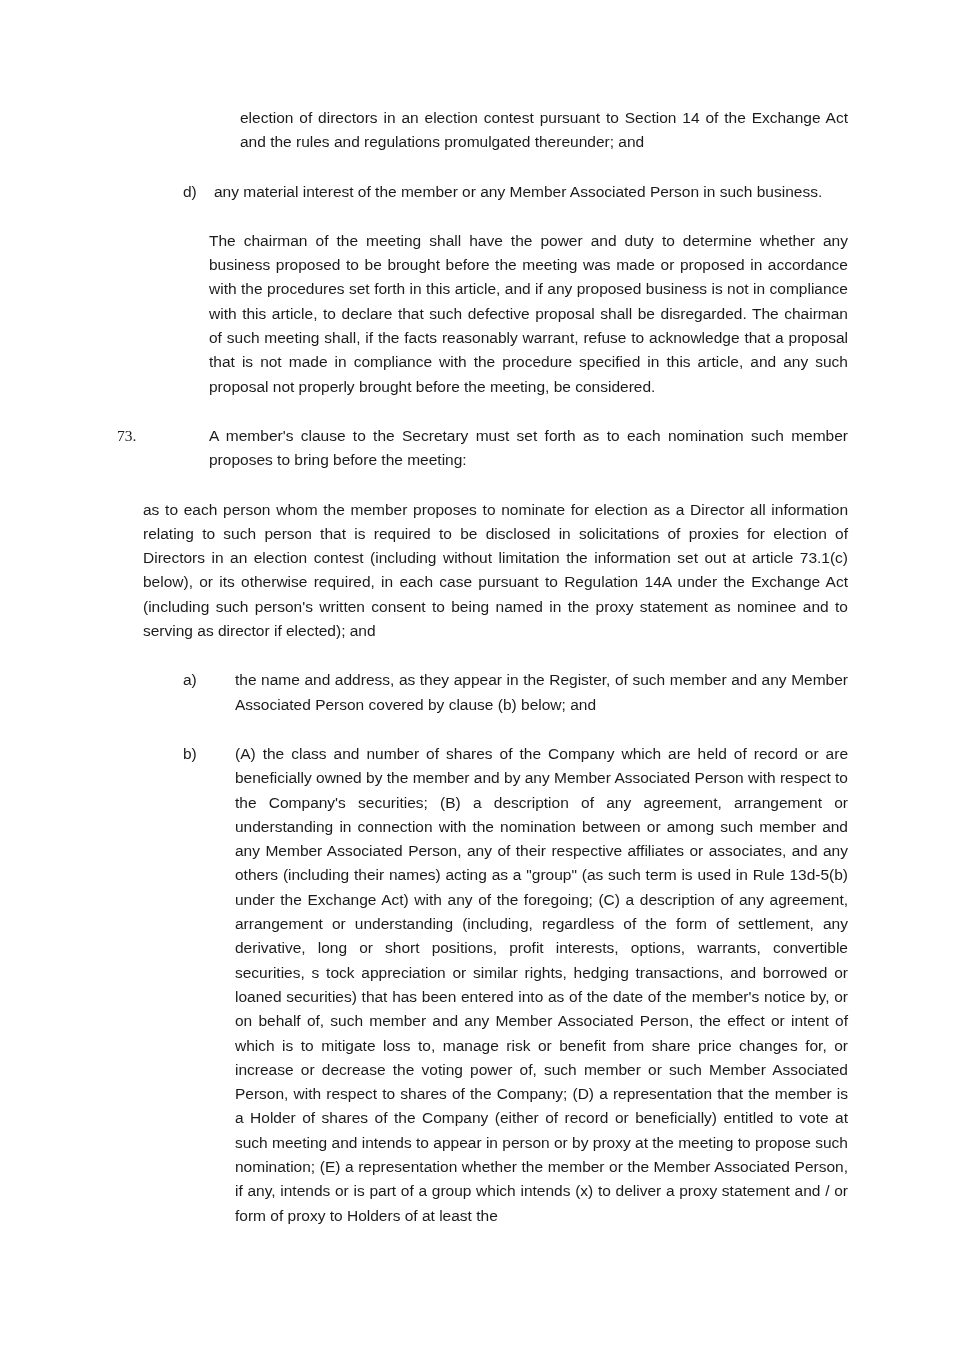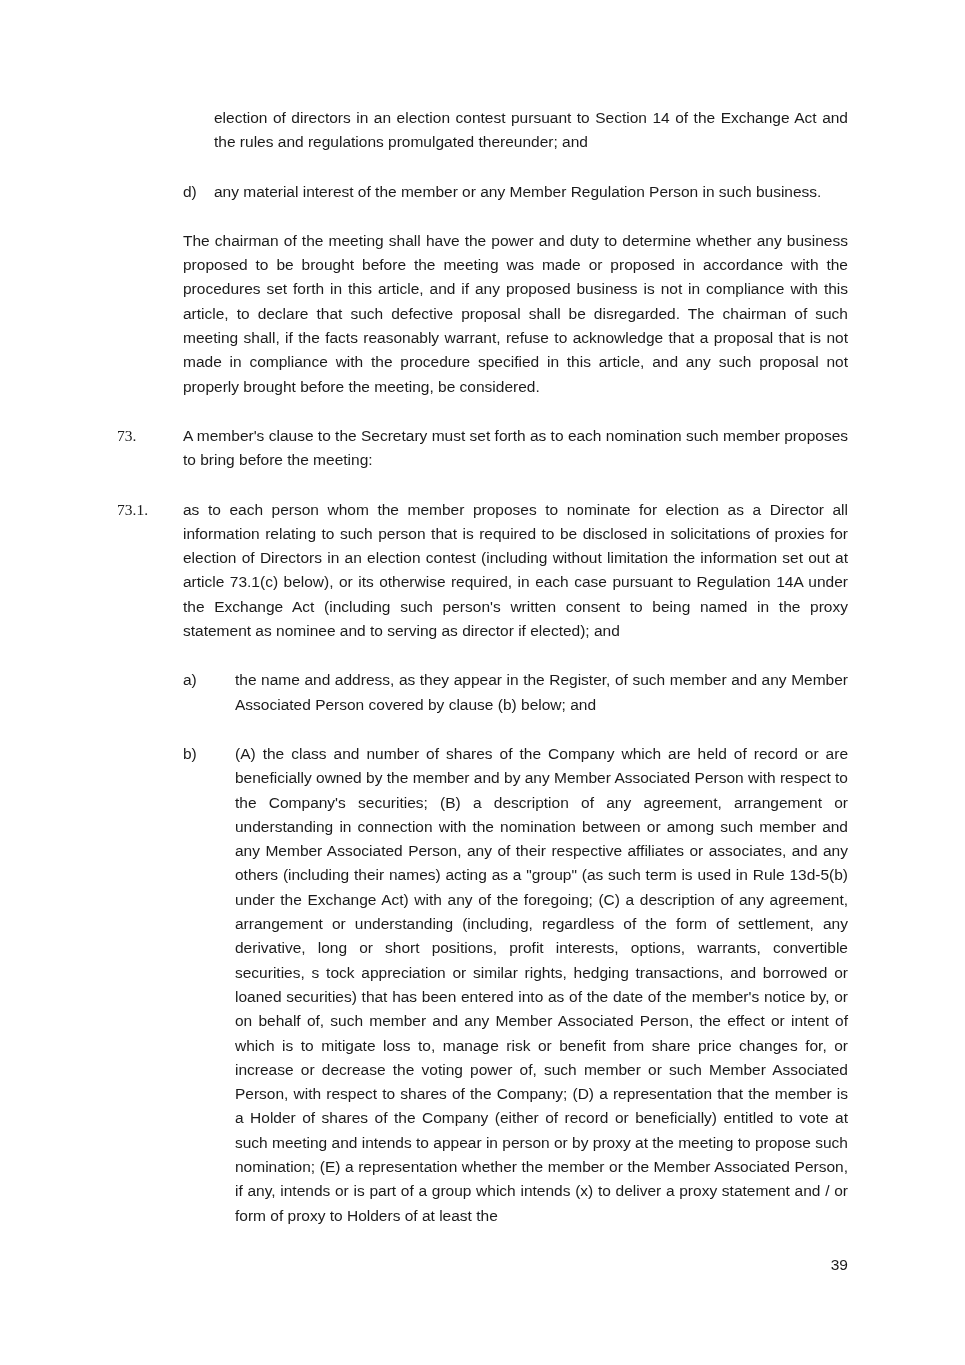--- a/index.html
+++ b/index.html
@@ -31,20 +31,21 @@
   .gutter {
     flex: 0 0 66px;
   }
   .num-col {
     flex: 0 0 66px;
     font-family: Liberation Serif, serif;
   }
   .main {
     flex: 1 1 auto;
     text-align: justify;
+    margin-left: 26px;
   }
   .cont-para {
     padding-left: 31px;
     text-align: justify;
   }
   .clause {
     display: flex;
     flex: 1 1 auto;
   }
   .label-d {
@@ -72,51 +73,49 @@
       <div class="gutter"></div>
       <div class="main">
         <div class="cont-para">election of directors in an election contest pursuant to Section 14 of the Exchange Act and the rules and regulations promulgated thereunder; and</div>
       </div>
     </div>
 
     <div class="block">
       <div class="gutter"></div>
       <div class="clause">
         <div class="label-d">d)</div>
-        <div class="clause-text">any material interest of the member or any Member Regulation Person in such business.</div>
+        <div class="clause-text">any material interest of the member or any Member Associated Person in such business.</div>
       </div>
     </div>
 
     <div class="block">
       <div class="gutter"></div>
       <div class="main">The chairman of the meeting shall have the power and duty to determine whether any business proposed to be brought before the meeting was made or proposed in accordance with the procedures set forth in this article, and if any proposed business is not in compliance with this article, to declare that such defective proposal shall be disregarded. The chairman of such meeting shall, if the facts reasonably warrant, refuse to acknowledge that a proposal that is not made in compliance with the procedure specified in this article, and any such proposal not properly brought before the meeting, be considered.</div>
     </div>
 
     <div class="block">
       <div class="num-col">73.</div>
       <div class="main">A member's clause to the Secretary must set forth as to each nomination such member proposes to bring before the meeting:</div>
     </div>
 
     <div class="block">
-      <div class="num-col">73.1.</div>
       <div class="main">as to each person whom the member proposes to nominate for election as a Director all information relating to such person that is required to be disclosed in solicitations of proxies for election of Directors in an election contest (including without limitation the information set out at article 73.1(c) below), or its otherwise required, in each case pursuant to Regulation 14A under the Exchange Act (including such person's written consent to being named in the proxy statement as nominee and to serving as director if elected); and</div>
     </div>
 
     <div class="block">
       <div class="gutter"></div>
       <div class="clause">
         <div class="label-ab">a)</div>
         <div class="clause-text">the name and address, as they appear in the Register, of such member and any Member Associated Person covered by clause (b) below; and</div>
       </div>
     </div>
 
     <div class="block">
       <div class="gutter"></div>
       <div class="clause">
         <div class="label-ab">b)</div>
         <div class="clause-text">(A) the class and number of shares of the Company which are held of record or are beneficially owned by the member and by any Member Associated Person with respect to the Company's securities; (B) a description of any agreement, arrangement or understanding in connection with the nomination between or among such member and any Member Associated Person, any of their respective affiliates or associates, and any others (including their names) acting as a "group" (as such term is used in Rule 13d-5(b) under the Exchange Act) with any of the foregoing; (C) a description of any agreement, arrangement or understanding (including, regardless of the form of settlement, any derivative, long or short positions, profit interests, options, warrants, convertible securities, s tock appreciation or similar rights, hedging transactions, and borrowed or loaned securities) that has been entered into as of the date of the member's notice by, or on behalf of, such member and any Member Associated Person, the effect or intent of which is to mitigate loss to, manage risk or benefit from share price changes for, or increase or decrease the voting power of, such member or such Member Associated Person, with respect to shares of the Company; (D) a representation that the member is a Holder of shares of the Company (either of record or beneficially) entitled to vote at such meeting and intends to appear in person or by proxy at the meeting to propose such nomination; (E) a representation whether the member or the Member Associated Person, if any, intends or is part of a group which intends (x) to deliver a proxy statement and / or form of proxy to Holders of at least the</div>
       </div>
     </div>
 
-    <div class="page-num-row">39</div>
 
   </div>
 </div>
 
 </body></html>

